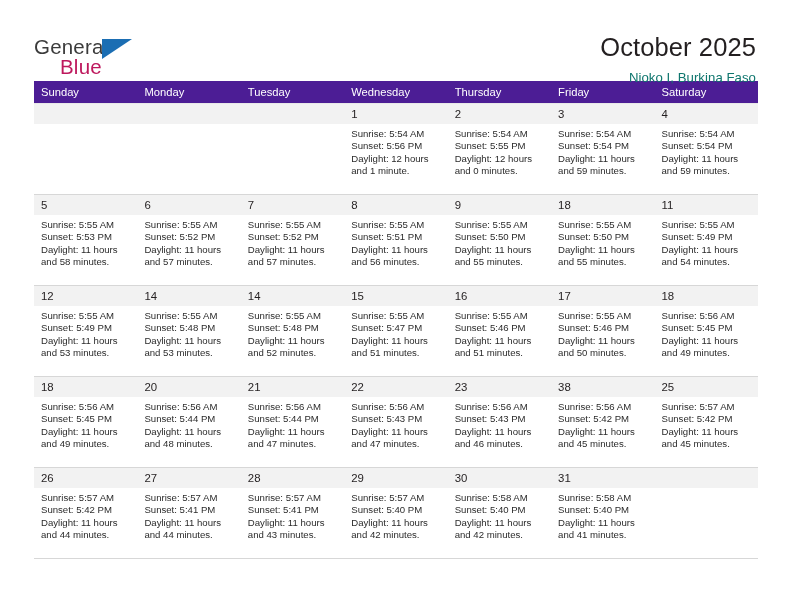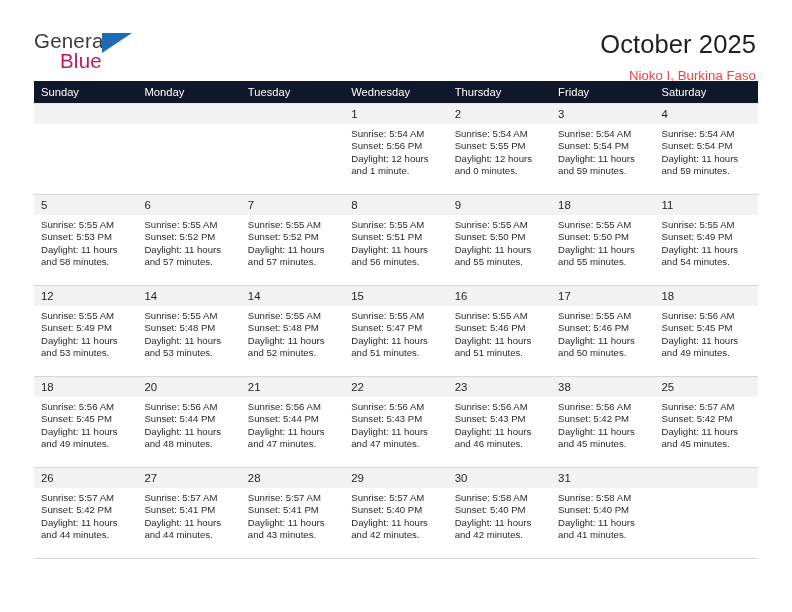--- a/index.html
+++ b/index.html
@@ -18,23 +18,23 @@
     position: relative;
     width: 792px;
     height: 612px;
     box-sizing: border-box;
     padding: 0 34px;
   }
 
   
   .topbar {
     display: flex;
-    align-items: flex-start;
+    align-items: center;
     justify-content: space-between;
-    padding-top: 31px;
+    padding-top: 47px;
     height: 72px;
     box-sizing: border-box;
     gap: 16px;
   }
   .logo {
     position: relative;
     width: 110px;
     height: 46px;
     line-height: 1;
     user-select: none;
@@ -70,34 +70,34 @@
   }
   .cal-title {
     font-size: 25.5px;
     font-weight: normal;
     color: #231f20;
     line-height: 1.08;
     letter-spacing: .1px;
   }
   .cal-sub {
     font-size: 13.2px;
-    color: #ef4444;
+    color: #0f766e;
     margin-top: 9px;
     letter-spacing: .05px;
   }
 
   
   .calendar {
     margin-top: 9px;
     width: 724px;
     border-collapse: collapse;
     table-layout: fixed;
   }
   .calendar th {
-    background: #0f172a;
+    background: #4c1d95;
     color: #ffffff;
     font-size: 11.2px;
     font-weight: normal;
     text-align: left;
     padding: 5px 0 5px 7px;
     height: 19px;
     box-sizing: border-box;
     border: none;
   }
   .calendar td {

